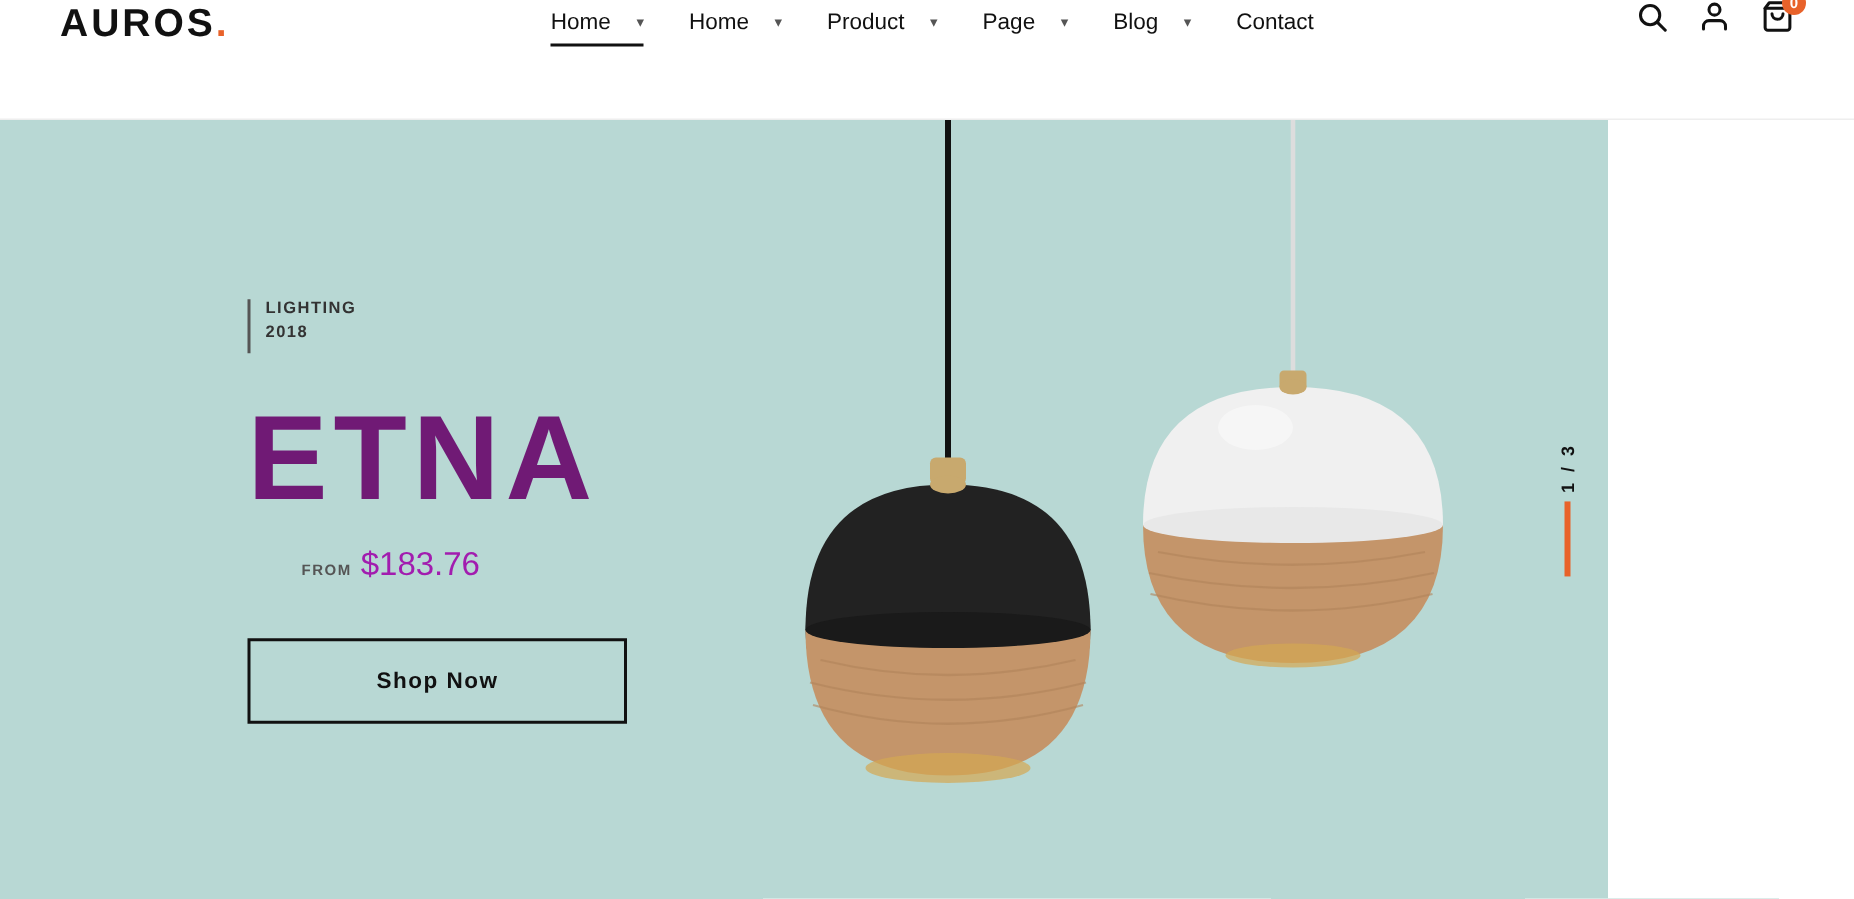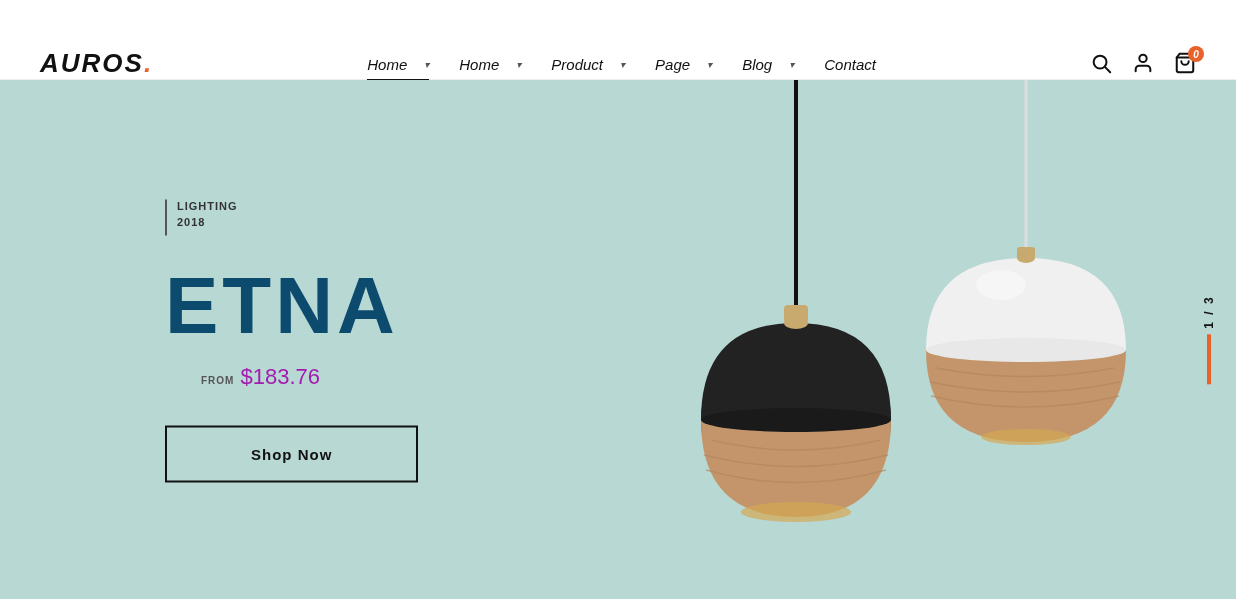--- a/index.html
+++ b/index.html
@@ -6,27 +6,26 @@
 
     body {
       font-family: 'Helvetica Neue', Helvetica, Arial, sans-serif;
       width: 1236px;
       overflow: hidden;
     }
 
     
     header {
       display: flex;
-      align-items: flex-end;
+      align-items: flex-start;
       justify-content: space-between;
       padding: 0 40px;
       height: 80px;
       background: #fff;
       border-bottom: 1px solid #eee;
-      font-style: italic;
     }
 
     .logo {
       font-size: 26px;
       font-weight: 900;
       letter-spacing: 2px;
       color: #111;
       cursor: pointer;
     }
 
@@ -88,21 +87,21 @@
       height: 16px;
       border-radius: 50%;
       display: flex;
       align-items: center;
       justify-content: center;
     }
 
     
     .hero {
       position: relative;
-      width: 1236px;
+      width: 1072px;
       height: 519px;
       background: #b8d8d4;
       overflow: hidden;
     }
 
     .hero-content {
       position: absolute;
       left: 165px;
       top: 50%;
       transform: translateY(-50%);
@@ -128,21 +127,21 @@
       font-weight: 600;
       letter-spacing: 1px;
       color: #333;
       line-height: 1.5;
     }
 
     .hero-title {
       font-size: 80px;
       font-weight: 900;
       letter-spacing: 4px;
-      color: #0c4a6e;
+      color: #701a75;
       line-height: 1;
       margin-bottom: 18px;
     }
 
     .hero-price {
       display: flex;
       align-items: baseline;
       gap: 6px;
       margin-bottom: 36px;
     }

